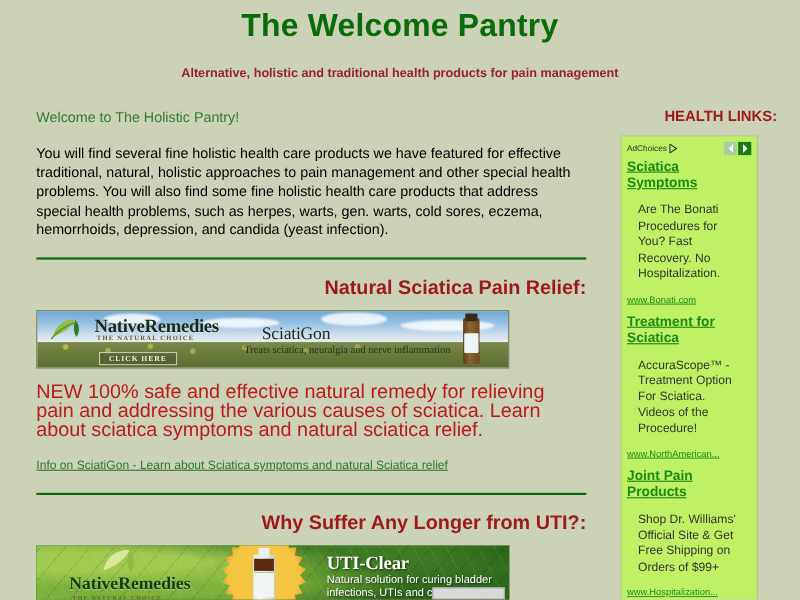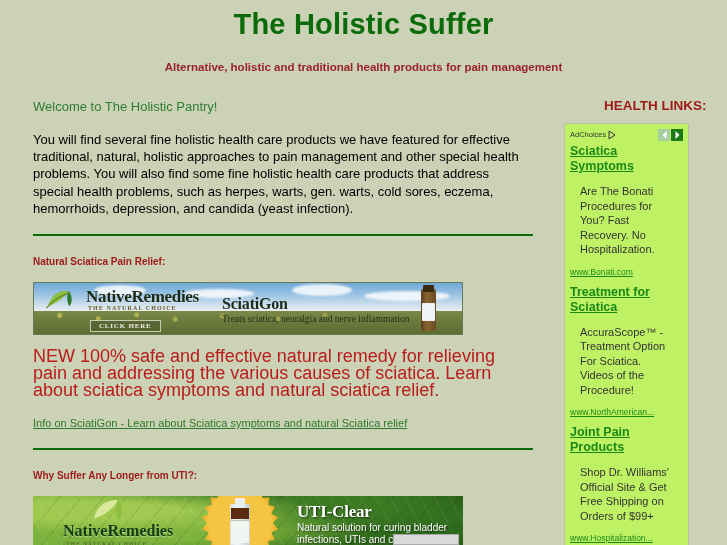--- a/index.html
+++ b/index.html
@@ -69,24 +69,25 @@
   }
   .rule {
     border: none;
     border-top: 2px solid #0b6b0b;
     margin: 17px 0 0 0;
     width: 500px;
     height: 0;
   }
   .section-heading {
     color: #9e1a1a;
-    font-size: 10px;
+    font-size: 18px;
     font-weight: bold;
     margin: 16px 0 11px 0;
     line-height: 19px;
+    text-align: right;
   }
   .body-par {
     color: #b91c1c;
     font-size: 18px;
     line-height: 17px;
     margin: 13px 0 0 0;
     width: 500px;
   }
   .inline-link {
     display: inline-block;
@@ -171,25 +172,25 @@
     color: #f0efe0;
     font-family: "Liberation Serif", serif;
     font-size: 7px;
     font-weight: bold;
     letter-spacing: 0.8px;
     background: rgba(60,70,40,0.35);
     cursor: pointer;
   }
   .banner-product-title {
     position: absolute;
-    left: 188px; top: 12px;
+    left: 204px; top: 12px;
     color: #1d2b1a;
     font-family: "Liberation Serif", serif;
     font-size: 16px;
-    font-weight: bold;
+    font-weight: normal;
     letter-spacing: -0.2px;
   }
   .banner-product-desc {
     position: absolute;
     left: 188px; top: 31px;
     color: #20301c;
     font-family: "Liberation Serif", serif;
     font-size: 9.5px;
     line-height: 11px;
     width: 200px;
@@ -412,21 +413,21 @@
     display: block;
     margin-top: 1px;
     white-space: nowrap;
     overflow: hidden;
   }
 </style>
 </head>
 <body>
 
 <div class="site-header">
-  <h1 class="site-title">The Holistic Suffer</h1>
+  <h1 class="site-title">The Welcome Pantry</h1>
   <p class="site-tagline">Alternative, holistic and traditional health products for pain management</p>
 </div>
 
 <div class="page-body">
 
   <div class="main-col">
 
     <p class="welcome-line">Welcome to The Holistic Pantry!</p>
     <p class="intro-par">You will find several fine holistic health care products we have featured for effective traditional, natural, holistic approaches to pain management and other special health problems. You will also find some fine holistic health care products that address special health problems, such as herpes, warts, gen. warts, cold sores, eczema, hemorrhoids, depression, and candida (yeast infection).</p>
 

